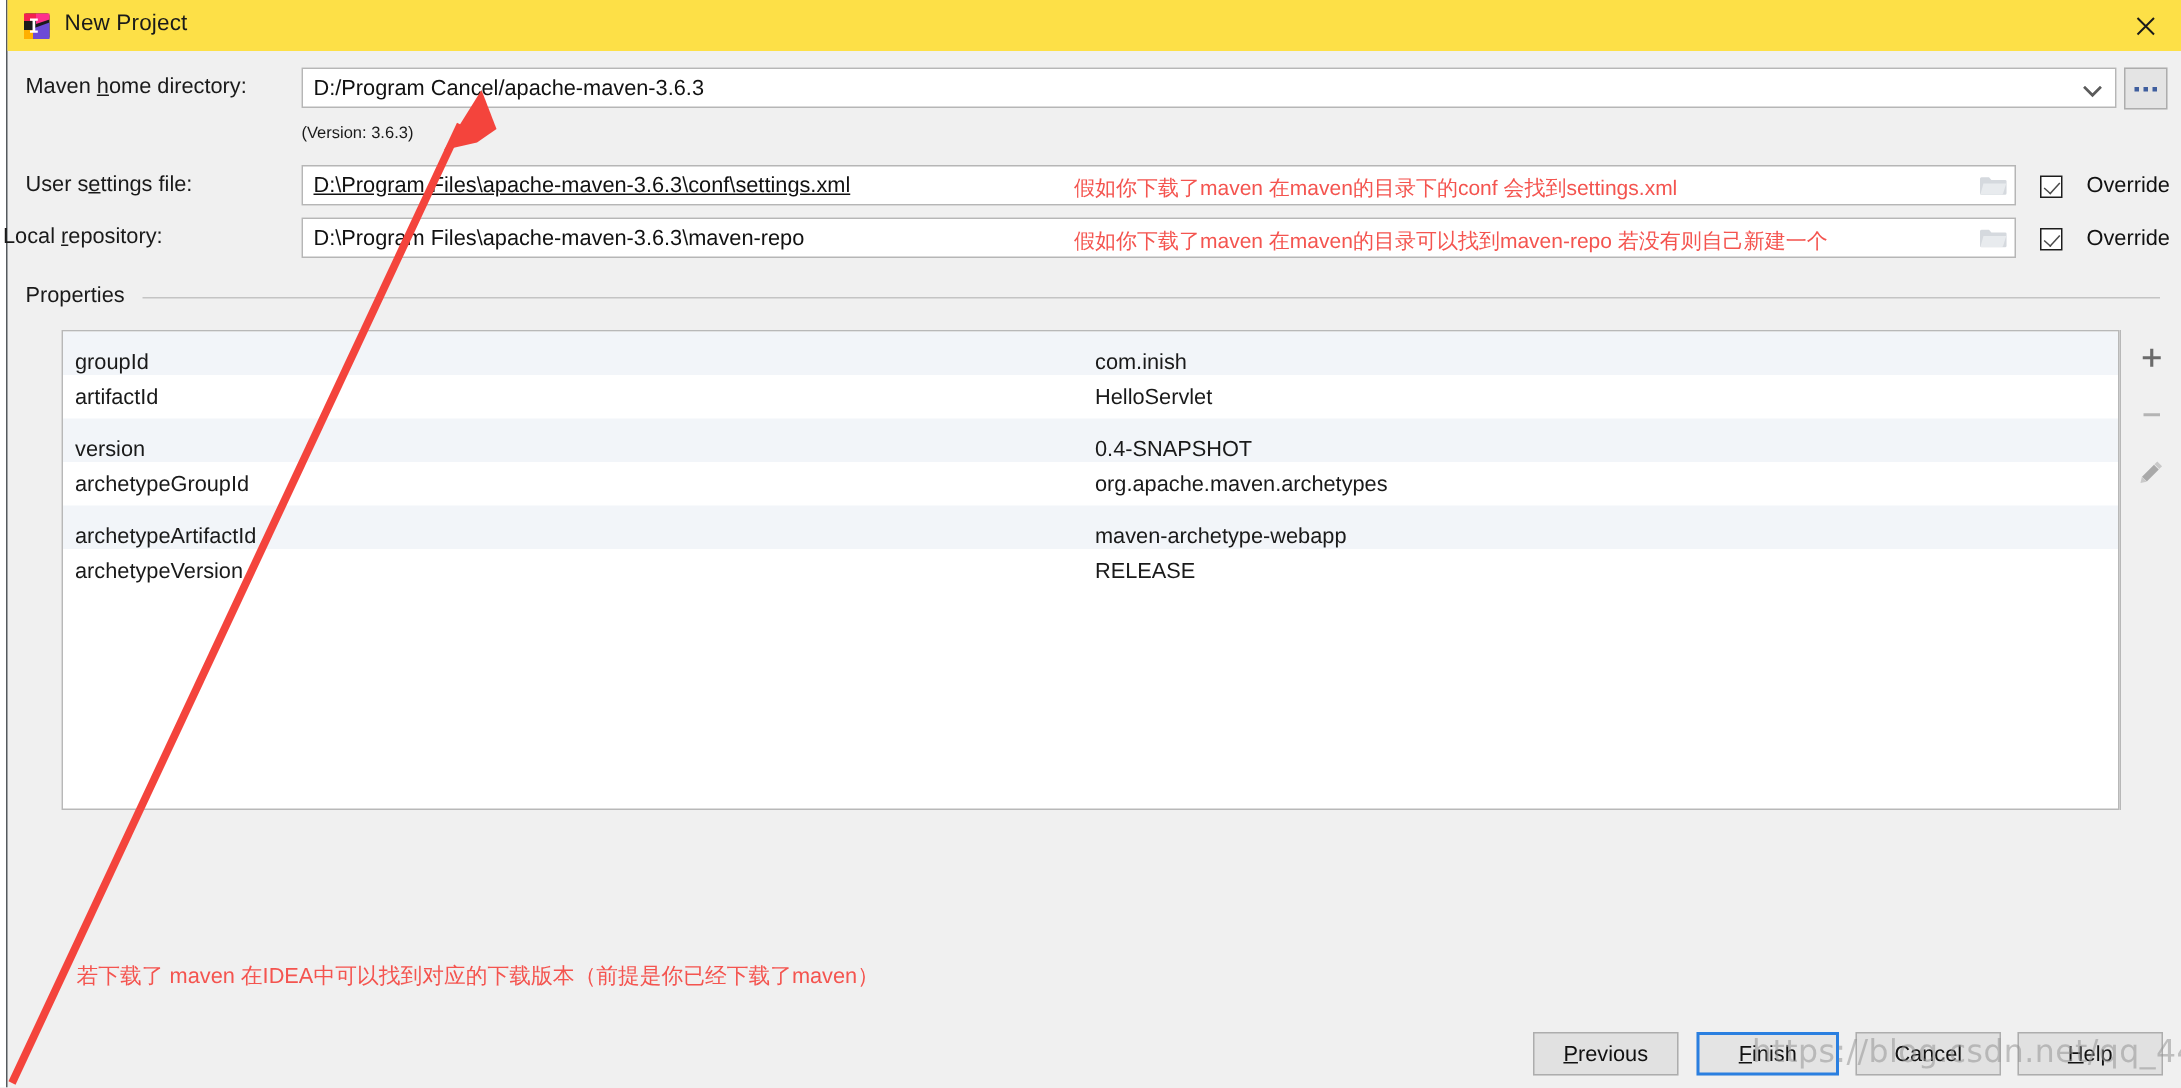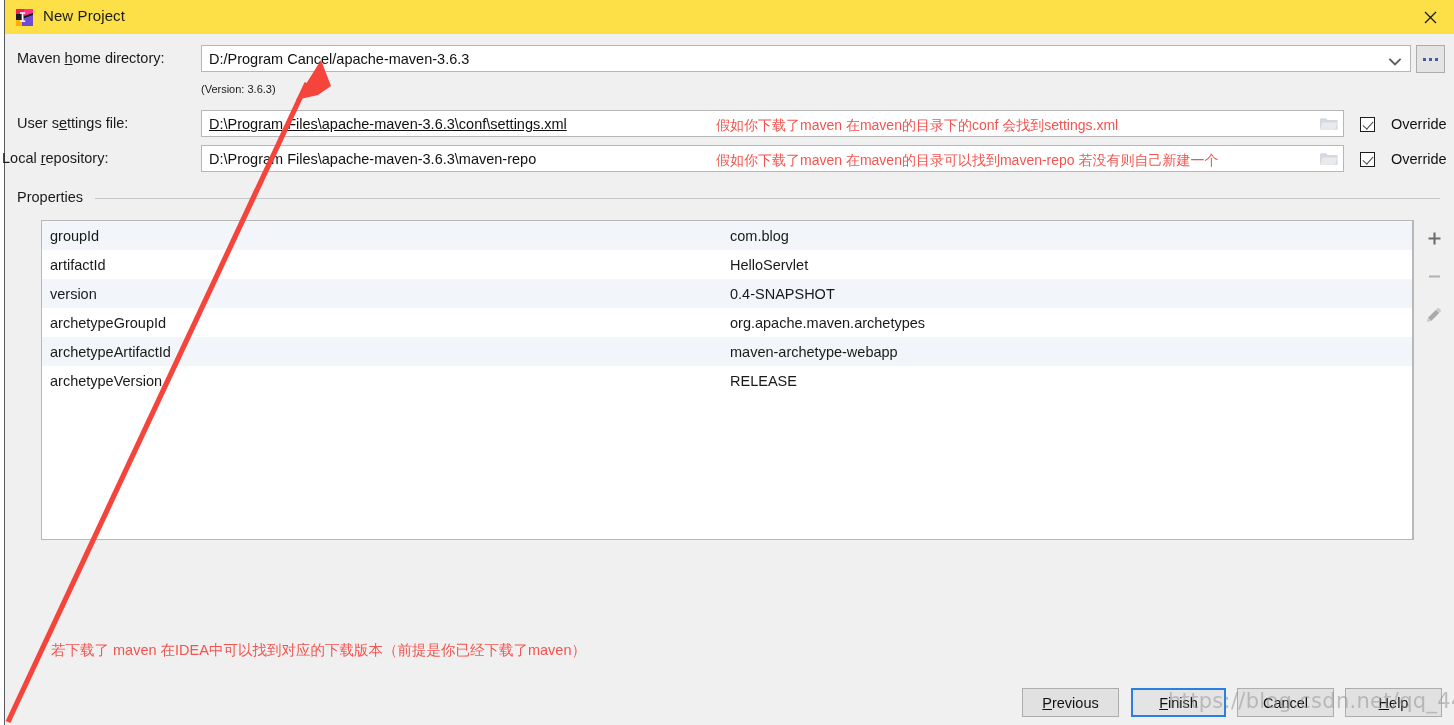--- a/index.html
+++ b/index.html
@@ -145,21 +145,21 @@
     width: 1372px; height: 320px;
     border: 1px solid #b8b8b8;
     background: #ffffff;
     overflow: hidden;
   }
   .trow {
     height: 29px;
     display: flex; align-items: center;
     font-size: 14.5px; color: #1a1a1a;
   }
-  .trow.alt { background: #f2f5f9; }
+  .trow.alt { background: #f2f5f9; align-items: flex-end; }
   .tc-key   { width: 686px; padding-left: 8px; white-space: nowrap; overflow: hidden; }
   .tc-val   { flex: 1;      padding-left: 2px; white-space: nowrap; overflow: hidden; }
 
   .tbar {
     position: absolute; left: 1413px; top: 220px;
     width: 41px; height: 320px;
     border-left: 1px solid #b8b8b8;
     background: #f0f0f0;
     display: flex; flex-direction: column; align-items: center;
     padding-top: 6px; gap: 14px;
@@ -298,21 +298,21 @@
     <span>Override</span>
   </div>
 
   <div class="grp-title">Properties</div>
   <div class="grp-line"></div>
 
   <div class="table-wrap">
     <div id="prop-rows">
         <div class="trow alt">
           <div class="tc-key">groupId</div>
-          <div class="tc-val">com.blog</div>
+          <div class="tc-val">com.inish</div>
         </div>
         <div class="trow">
           <div class="tc-key">artifactId</div>
           <div class="tc-val">HelloServlet</div>
         </div>
         <div class="trow alt">
           <div class="tc-key">version</div>
           <div class="tc-val">0.4-SNAPSHOT</div>
         </div>
         <div class="trow">

